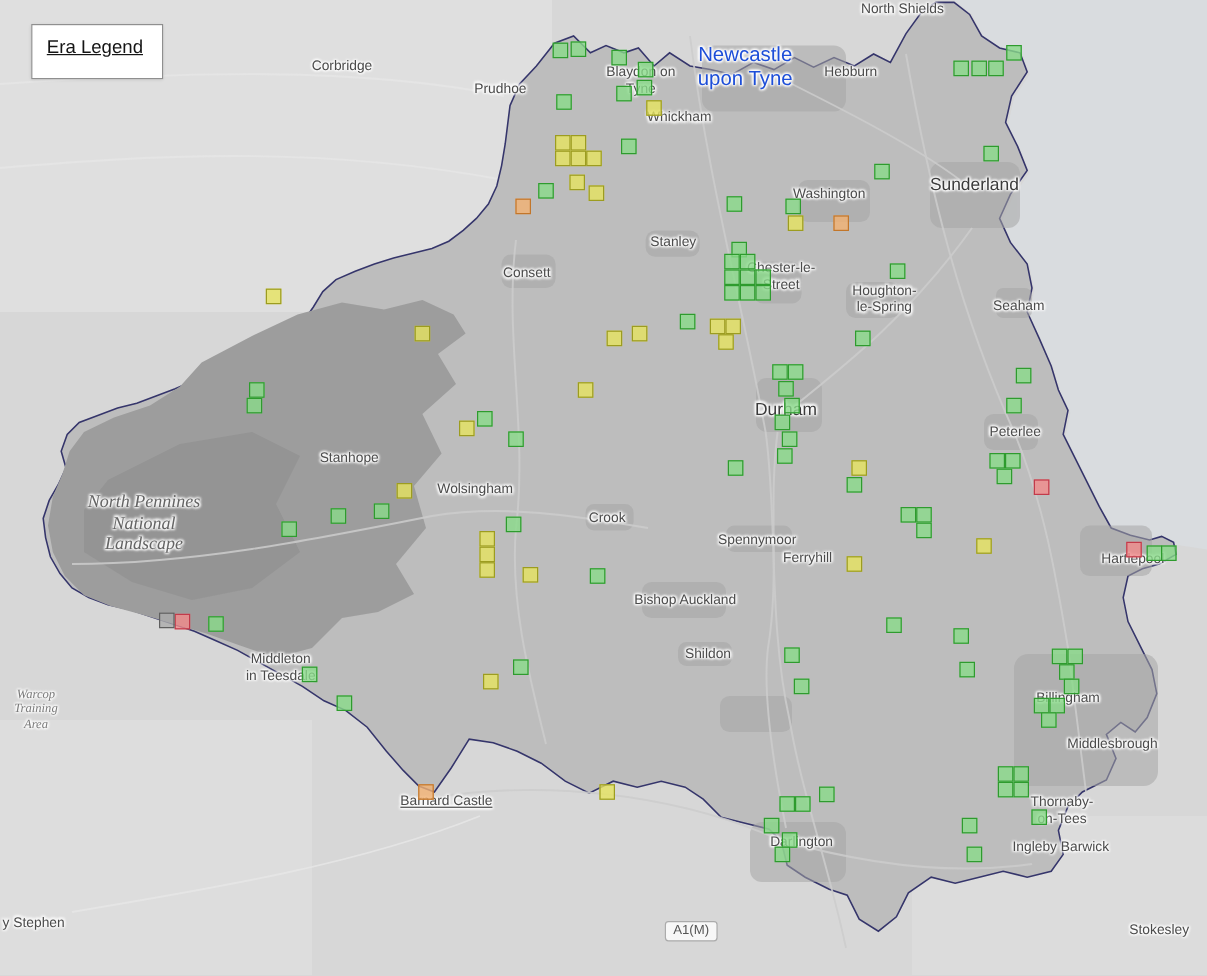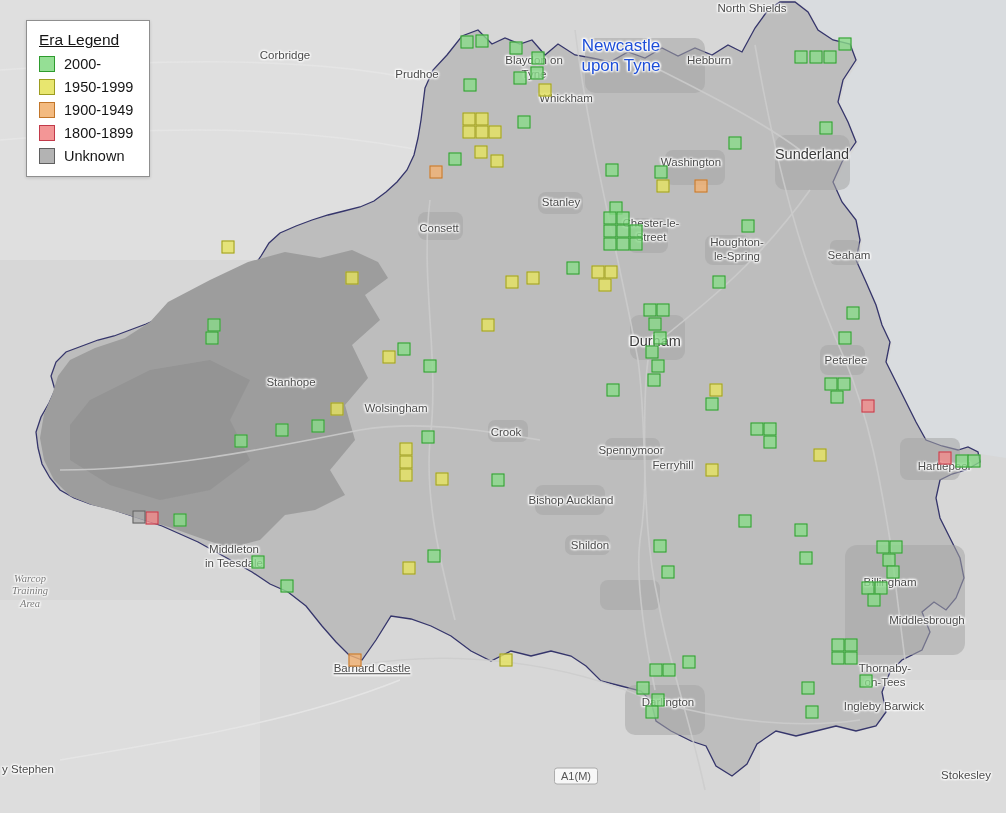--- a/index.html
+++ b/index.html
@@ -117,20 +117,23 @@
       <div class="label city-md" style="left: 655px; top: 342px;">Durham</div>
       <div class="label town" style="left: 846px; top: 361px;">Peterlee</div>
       <div class="label town" style="left: 291px; top: 383px;">Stanhope</div>
       <div class="label town" style="left: 396px; top: 409px;">Wolsingham</div>
       <div class="label town" style="left: 506px; top: 433px;">Crook</div>
       <div class="label town" style="left: 631px; top: 451px;">Spennymoor</div>
       <div class="label town" style="left: 673px; top: 466px;">Ferryhill</div>
       <div class="label town" style="left: 571px; top: 501px;">Bishop Auckland</div>
       <div class="label town" style="left: 590px; top: 546px;">Shildon</div>
       <div class="label town" style="left: 944px; top: 467px;">Hartlepool</div>
+      <div class="label area-lg" style="left: 120px; top: 437px;">North Pennines
+National
+Landscape</div>
       <div class="label area-sm" style="left: 30px; top: 592px;">Warcop
 Training
 Area</div>
       <div class="label town" style="left: 234px; top: 557px;">Middleton
 in Teesdale</div>
       <div class="label town" style="left: 372px; top: 669px; text-decoration: underline;">Barnard Castle</div>
       <div class="label town" style="left: 890px; top: 583px;">Billingham</div>
       <div class="label town" style="left: 927px; top: 621px;">Middlesbrough</div>
       <div class="label town" style="left: 885px; top: 676px;">Thornaby-
 on-Tees</div>
@@ -260,37 +263,15 @@
       <div class="marker" style="left: 689px; top: 662px; background: rgba(138, 219, 138, 0.8); border-color: rgb(46, 155, 46);"></div>
       <div class="marker" style="left: 643px; top: 688px; background: rgba(138, 219, 138, 0.8); border-color: rgb(46, 155, 46);"></div>
       <div class="marker" style="left: 658px; top: 700px; background: rgba(138, 219, 138, 0.8); border-color: rgb(46, 155, 46);"></div>
       <div class="marker" style="left: 652px; top: 712px; background: rgba(138, 219, 138, 0.8); border-color: rgb(46, 155, 46);"></div>
       <div class="marker" style="left: 812px; top: 712px; background: rgba(138, 219, 138, 0.8); border-color: rgb(46, 155, 46);"></div>
       <div class="marker" style="left: 139px; top: 517px; background: rgba(171, 171, 171, 0.8); border-color: rgb(95, 95, 95);"></div>
     </div>
 
   <div class="legend">
     <div class="legend-title">Era Legend</div>
-    <div id="legend-rows">
-        <div class="legend-row">
-          <span class="swatch" style="background: rgba(138, 219, 138, 0.9); border-color: rgb(46, 155, 46);"></span>
-          <span>2000-</span>
-        </div>
-        <div class="legend-row">
-          <span class="swatch" style="background: rgba(230, 227, 95, 0.9); border-color: rgb(156, 156, 32);"></span>
-          <span>1950-1999</span>
-        </div>
-        <div class="legend-row">
-          <span class="swatch" style="background: rgba(242, 178, 114, 0.9); border-color: rgb(194, 118, 42);"></span>
-          <span>1900-1949</span>
-        </div>
-        <div class="legend-row">
-          <span class="swatch" style="background: rgba(242, 139, 139, 0.9); border-color: rgb(194, 58, 74);"></span>
-          <span>1800-1899</span>
-        </div>
-        <div class="legend-row">
-          <span class="swatch" style="background: rgba(171, 171, 171, 0.9); border-color: rgb(95, 95, 95);"></span>
-          <span>Unknown</span>
-        </div>
-      </div>
   </div>
 
 </div>
 
 </body></html>

